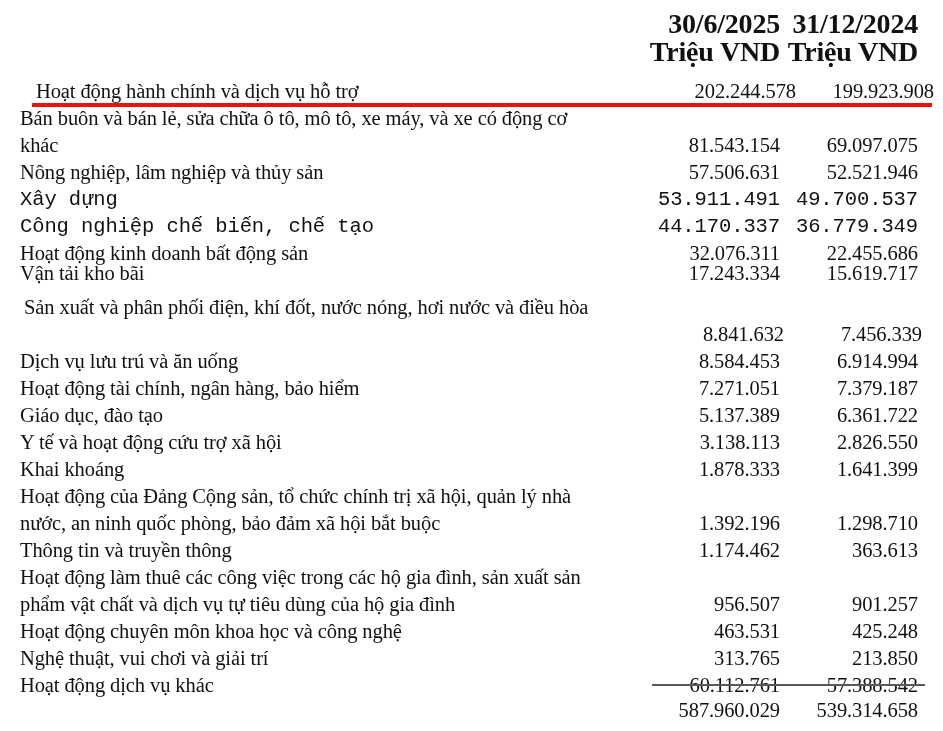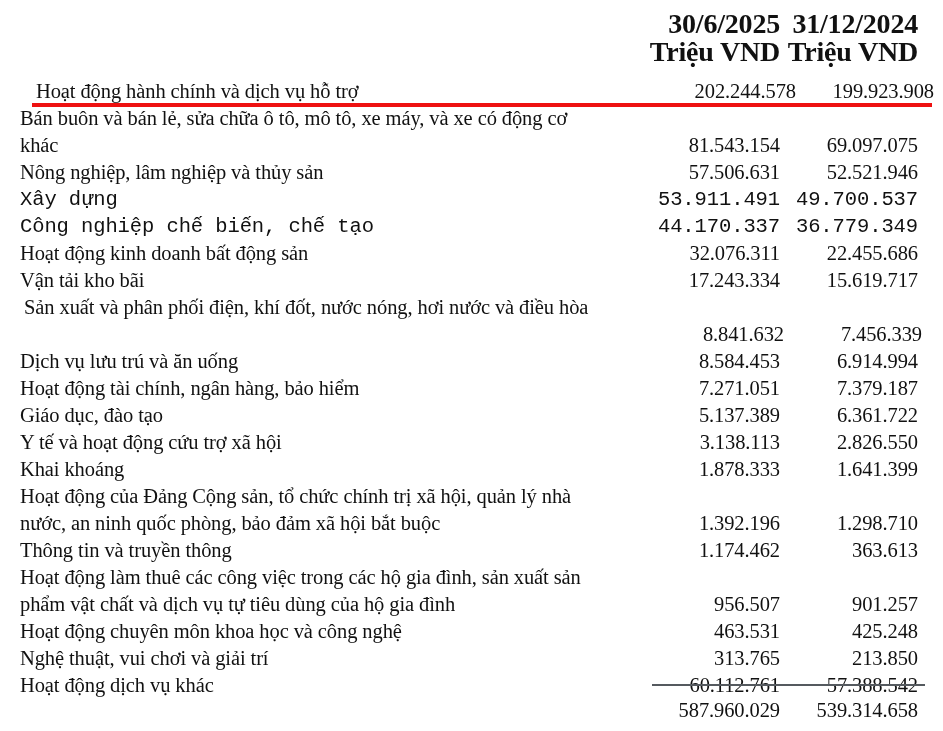--- a/index.html
+++ b/index.html
@@ -179,21 +179,21 @@
       </div>
       <div class="row" style="position: absolute; left: 0px; top: 162px; height: 27px;">
         <div class="label">
           <span class="ln">Hoạt động kinh doanh bất động sản</span>
         </div>
         <div class="nums" style="top: 0px;">
           <span class="num num-c1">32.076.311</span>
           <span class="num num-c2">22.455.686</span>
         </div>
       </div>
-      <div class="row" style="position: absolute; left: 0px; top: 189px; height: 27px;">
+      <div class="row" style="position: absolute; left: 0px; top: 182px; height: 27px;">
         <div class="label">
           <span class="ln">Vận tải kho bãi</span>
         </div>
         <div class="nums" style="top: 0px;">
           <span class="num num-c1">17.243.334</span>
           <span class="num num-c2">15.619.717</span>
         </div>
       </div>
       <div class="row" style="position: absolute; left: 4px; top: 216px; height: 54px;">
         <div class="label">

